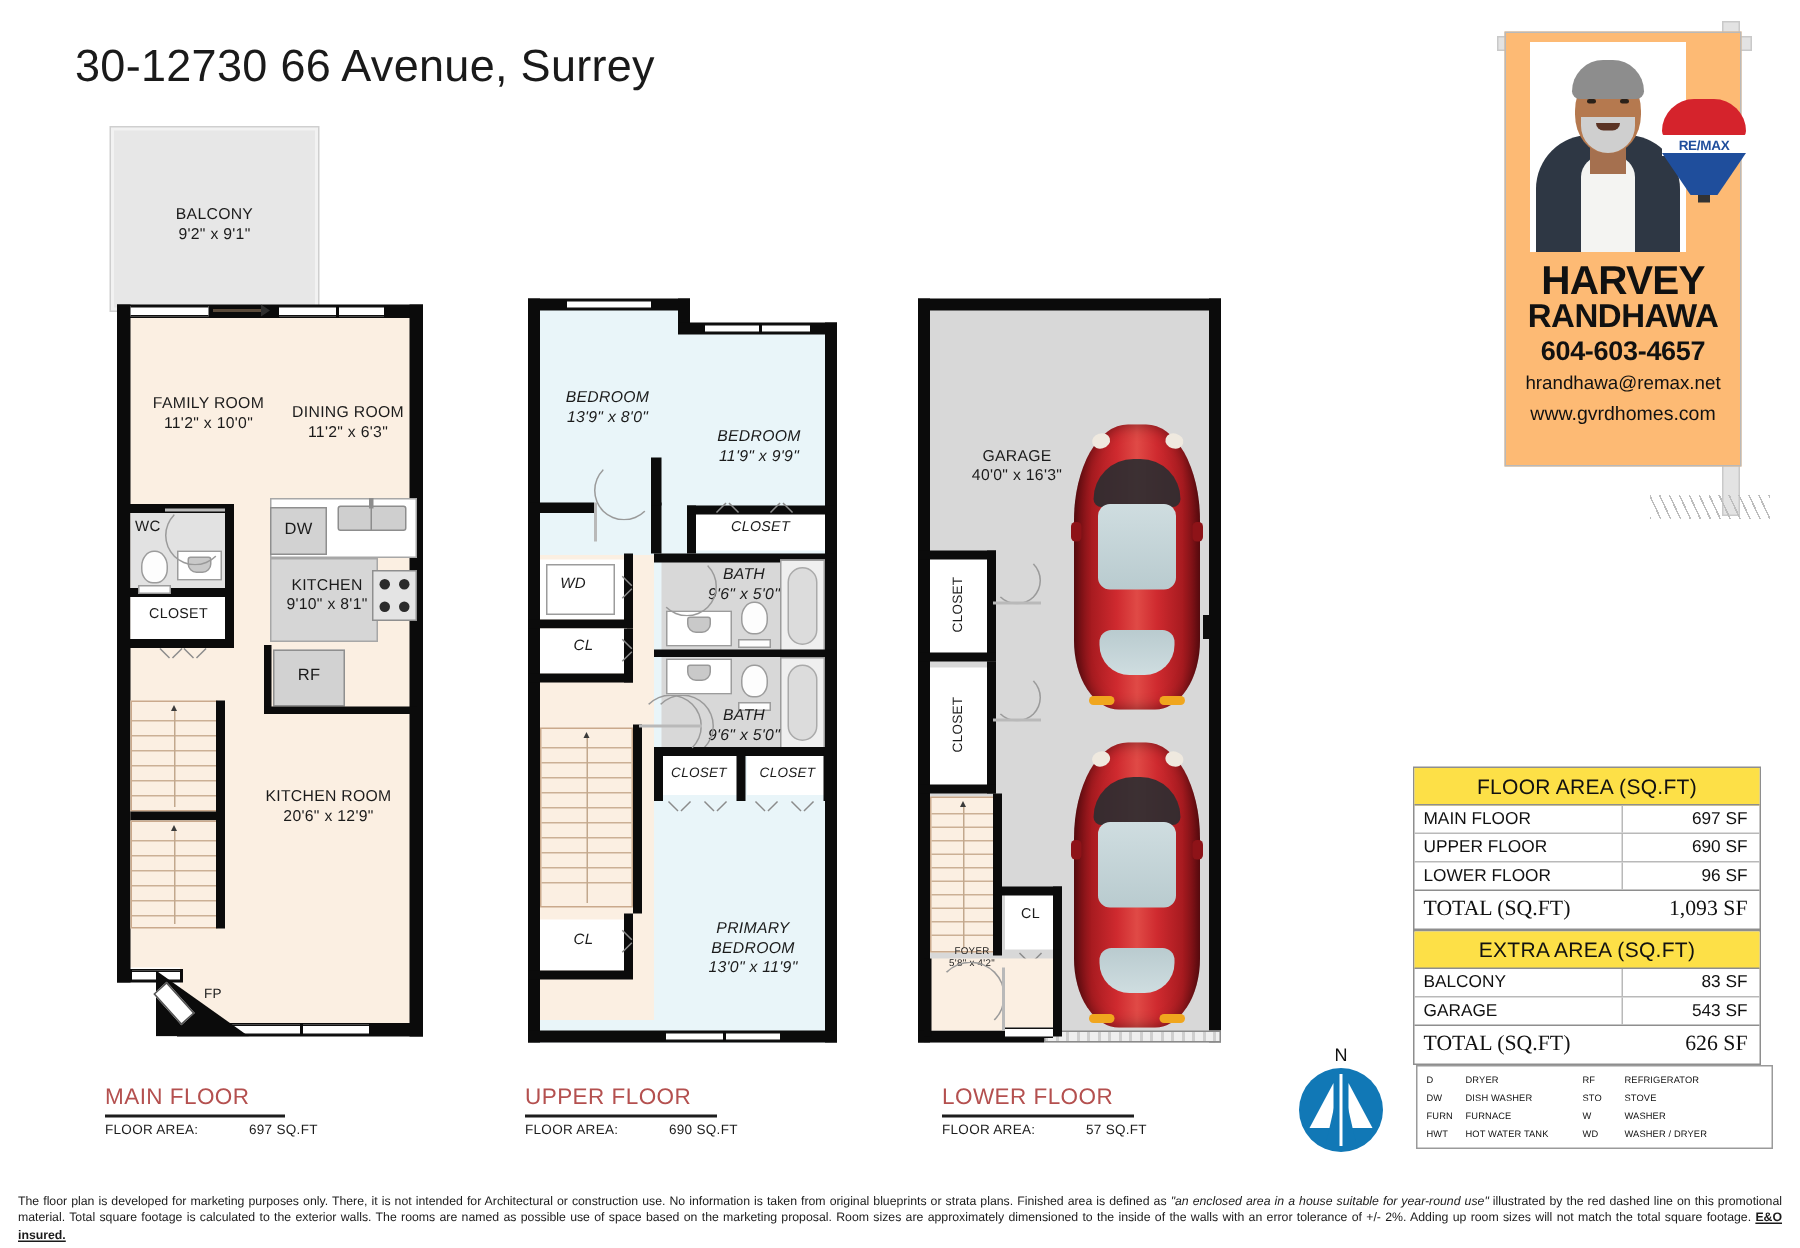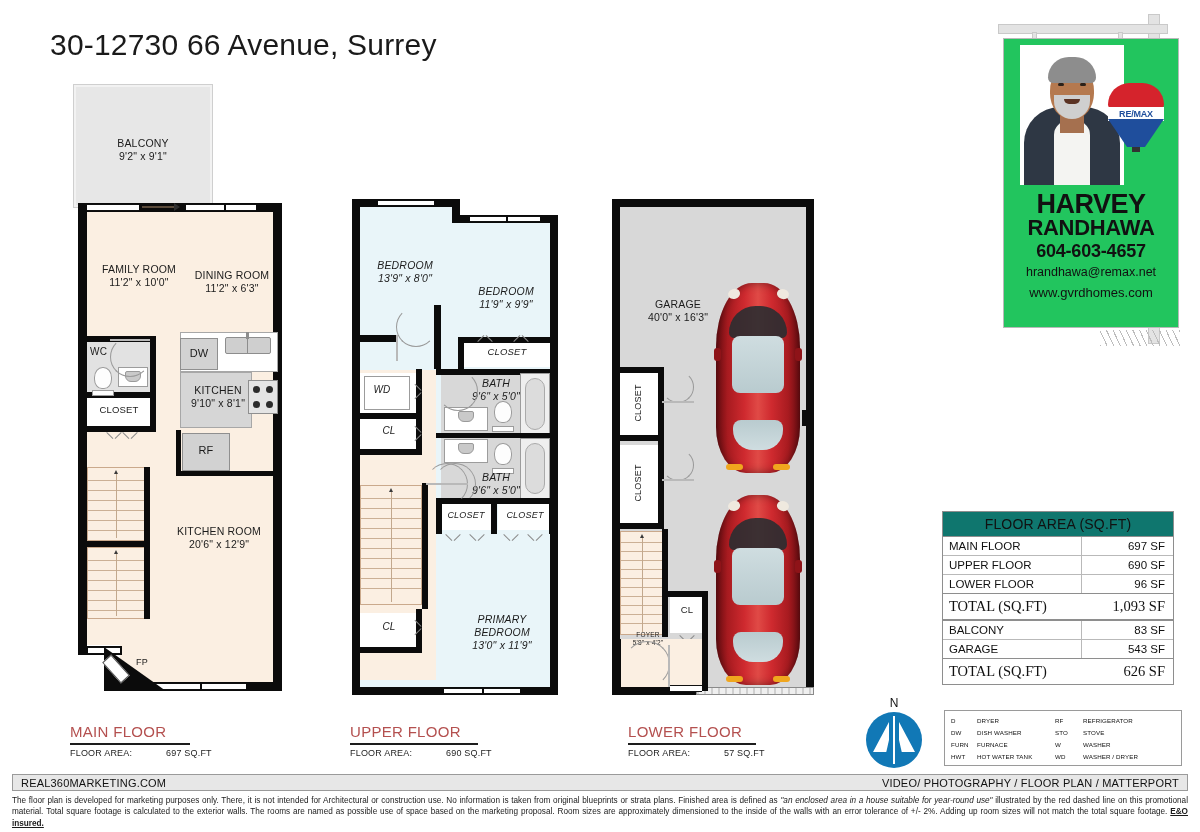--- a/index.html
+++ b/index.html
@@ -89,21 +89,21 @@
     padding-bottom:2px;
   }
   .floor-cap .rule { height:2px; background:#1d1d1d; margin-top:1px; }
   .floor-cap .arearow { display:flex; margin-top:3px; font-size:9px; color:#1d1d1d; letter-spacing:0.2px;}
   .floor-cap .arearow .k { width:96px; }
   .floor-cap .arearow .v { }
 
   
   #agent-card { position:absolute; left:998px; top:14px; width:170px; height:320px; }
   .post { position:absolute; background:#e3e3e3; border:1px solid #c9c9c9; }
-  .card-body { position:absolute; left:5px; top:24px; width:176px; height:290px; background:#22c55e; border:1px solid #b9b9b9; }
+  .card-body { position:absolute; left:5px; top:7px; width:158px; height:290px; background:#fdba74; border:1px solid #b9b9b9; }
   .headshot { position:absolute; left:16px; top:6px; width:104px; height:140px; }
   .hs-bg { position:absolute; inset:0; background:#ffffff; }
   .hs-suit { position:absolute; left:4px; bottom:0; width:96px; height:78px; background:#2e3744; border-radius:36px 36px 0 0; }
   .hs-shirt{ position:absolute; left:34px; bottom:0; width:36px; height:64px; background:#f4f4f2; border-radius:14px 14px 0 0; }
   .hs-neck { position:absolute; left:40px; bottom:52px; width:24px; height:22px; background:#a5704f; }
   .hs-head { position:absolute; left:30px; top:18px; width:44px; height:56px; background:#b5794f; border-radius:50% 50% 46% 46%; }
   .hs-hair { position:absolute; left:28px; top:12px; width:48px; height:26px; background:#8d8d8d; border-radius:24px 24px 6px 6px; }
   .hs-beard{ position:absolute; left:34px; top:50px; width:36px; height:24px; background:#cfcfcf; border-radius:0 0 18px 18px; }
   .hs-mouth{ position:absolute; left:44px; top:54px; width:16px; height:5px; background:#5b3324; border-radius:0 0 8px 8px; }
   .hs-eyeL { position:absolute; left:38px; top:38px; width:6px; height:3px; background:#2b2119; border-radius:2px; }
@@ -127,21 +127,21 @@
   .agent-mail  { position:absolute; left:0; right:0; top:226px; text-align:center;
                  font-size:12.5px; color:#111; }
   .agent-web   { position:absolute; left:0; right:0; top:246px; text-align:center;
                  font-size:13px; color:#111; }
   .hatch { position:absolute; left:1100px; top:330px; width:80px; height:16px;
            background: repeating-linear-gradient(65deg, #bdbdbd 0 1px, transparent 1px 6px); }
 
   
   .area-table { position:absolute; width:232px; border:1px solid #8e8e8e; background:#fff; }
   .area-table .head {
-    background:#0f766e; border-bottom:1px solid #8e8e8e; text-align:center;
+    background:#fde047; border-bottom:1px solid #8e8e8e; text-align:center;
     font-size:14px; padding:4px 0; color:#111; letter-spacing:0.2px;
   }
   .area-table .row { display:flex; border-bottom:1px solid #b9b9b9; font-size:11.5px; }
   .area-table .row .k { flex:1; padding:3px 6px; color:#111; }
   .area-table .row .v { width:92px; text-align:right; padding:3px 8px; border-left:1px solid #b9b9b9; color:#111; }
   .area-table .total { display:flex; font-size:14.5px; padding:4px 0 4px 0;font-family:Liberation Serif, serif; }
   .area-table .total .k { flex:1; padding-left:6px; color:#111; }
   .area-table .total .v { width:100px; text-align:right; padding-right:8px; color:#111; }
 
   
@@ -621,20 +621,21 @@
       <span class="k">LOWER FLOOR</span>
       <span class="v">96 SF</span>
     </div>
     <div class="total">
       <span class="k">TOTAL (SQ.FT)</span>
       <span class="v">1,093 SF</span>
     </div>
   </div>
 
   <div class="area-table" style="left:942px; top:620px;">
+    <div class="head">EXTRA AREA (SQ.FT)</div>
     <div class="row">
       <span class="k">BALCONY</span>
       <span class="v">83 SF</span>
     </div>
     <div class="row" style="border-bottom:1px solid #8e8e8e;">
       <span class="k">GARAGE</span>
       <span class="v">543 SF</span>
     </div>
     <div class="total">
       <span class="k">TOTAL (SQ.FT)</span>
@@ -668,22 +669,18 @@
       <div>W</div>
       <div>WASHER</div>
 
       <div>HWT</div>
       <div>HOT WATER TANK</div>
       <div>WD</div>
       <div>WASHER / DRYER</div>
     </div>
   </div>
 
-  <div id="footer-bar">
-    <span id="footer-left">REAL360MARKETING.COM</span>
-    <span id="footer-right">VIDEO/ PHOTOGRAPHY / FLOOR PLAN / MATTERPORT</span>
-  </div>
 
   <div id="disclaimer">
     <span>The floor plan is developed for marketing purposes only. There, it is not intended for Architectural or construction use. No information is  taken from original blueprints or strata plans. Finished area is defined as  </span><i>"an enclosed area in a house suitable for year-round use"</i><span> illustrated by the red dashed line on this promotional material. Total square footage is calculated to the exterior walls. The rooms are named as possible use of space based on the marketing proposal. Room sizes are approximately dimensioned to the inside of the walls with an error tolerance of +/- 2%. Adding up room sizes will not match the total square footage. </span><b>E&amp;O insured.</b>
   </div>
 
 </div>
 
 </body></html>

